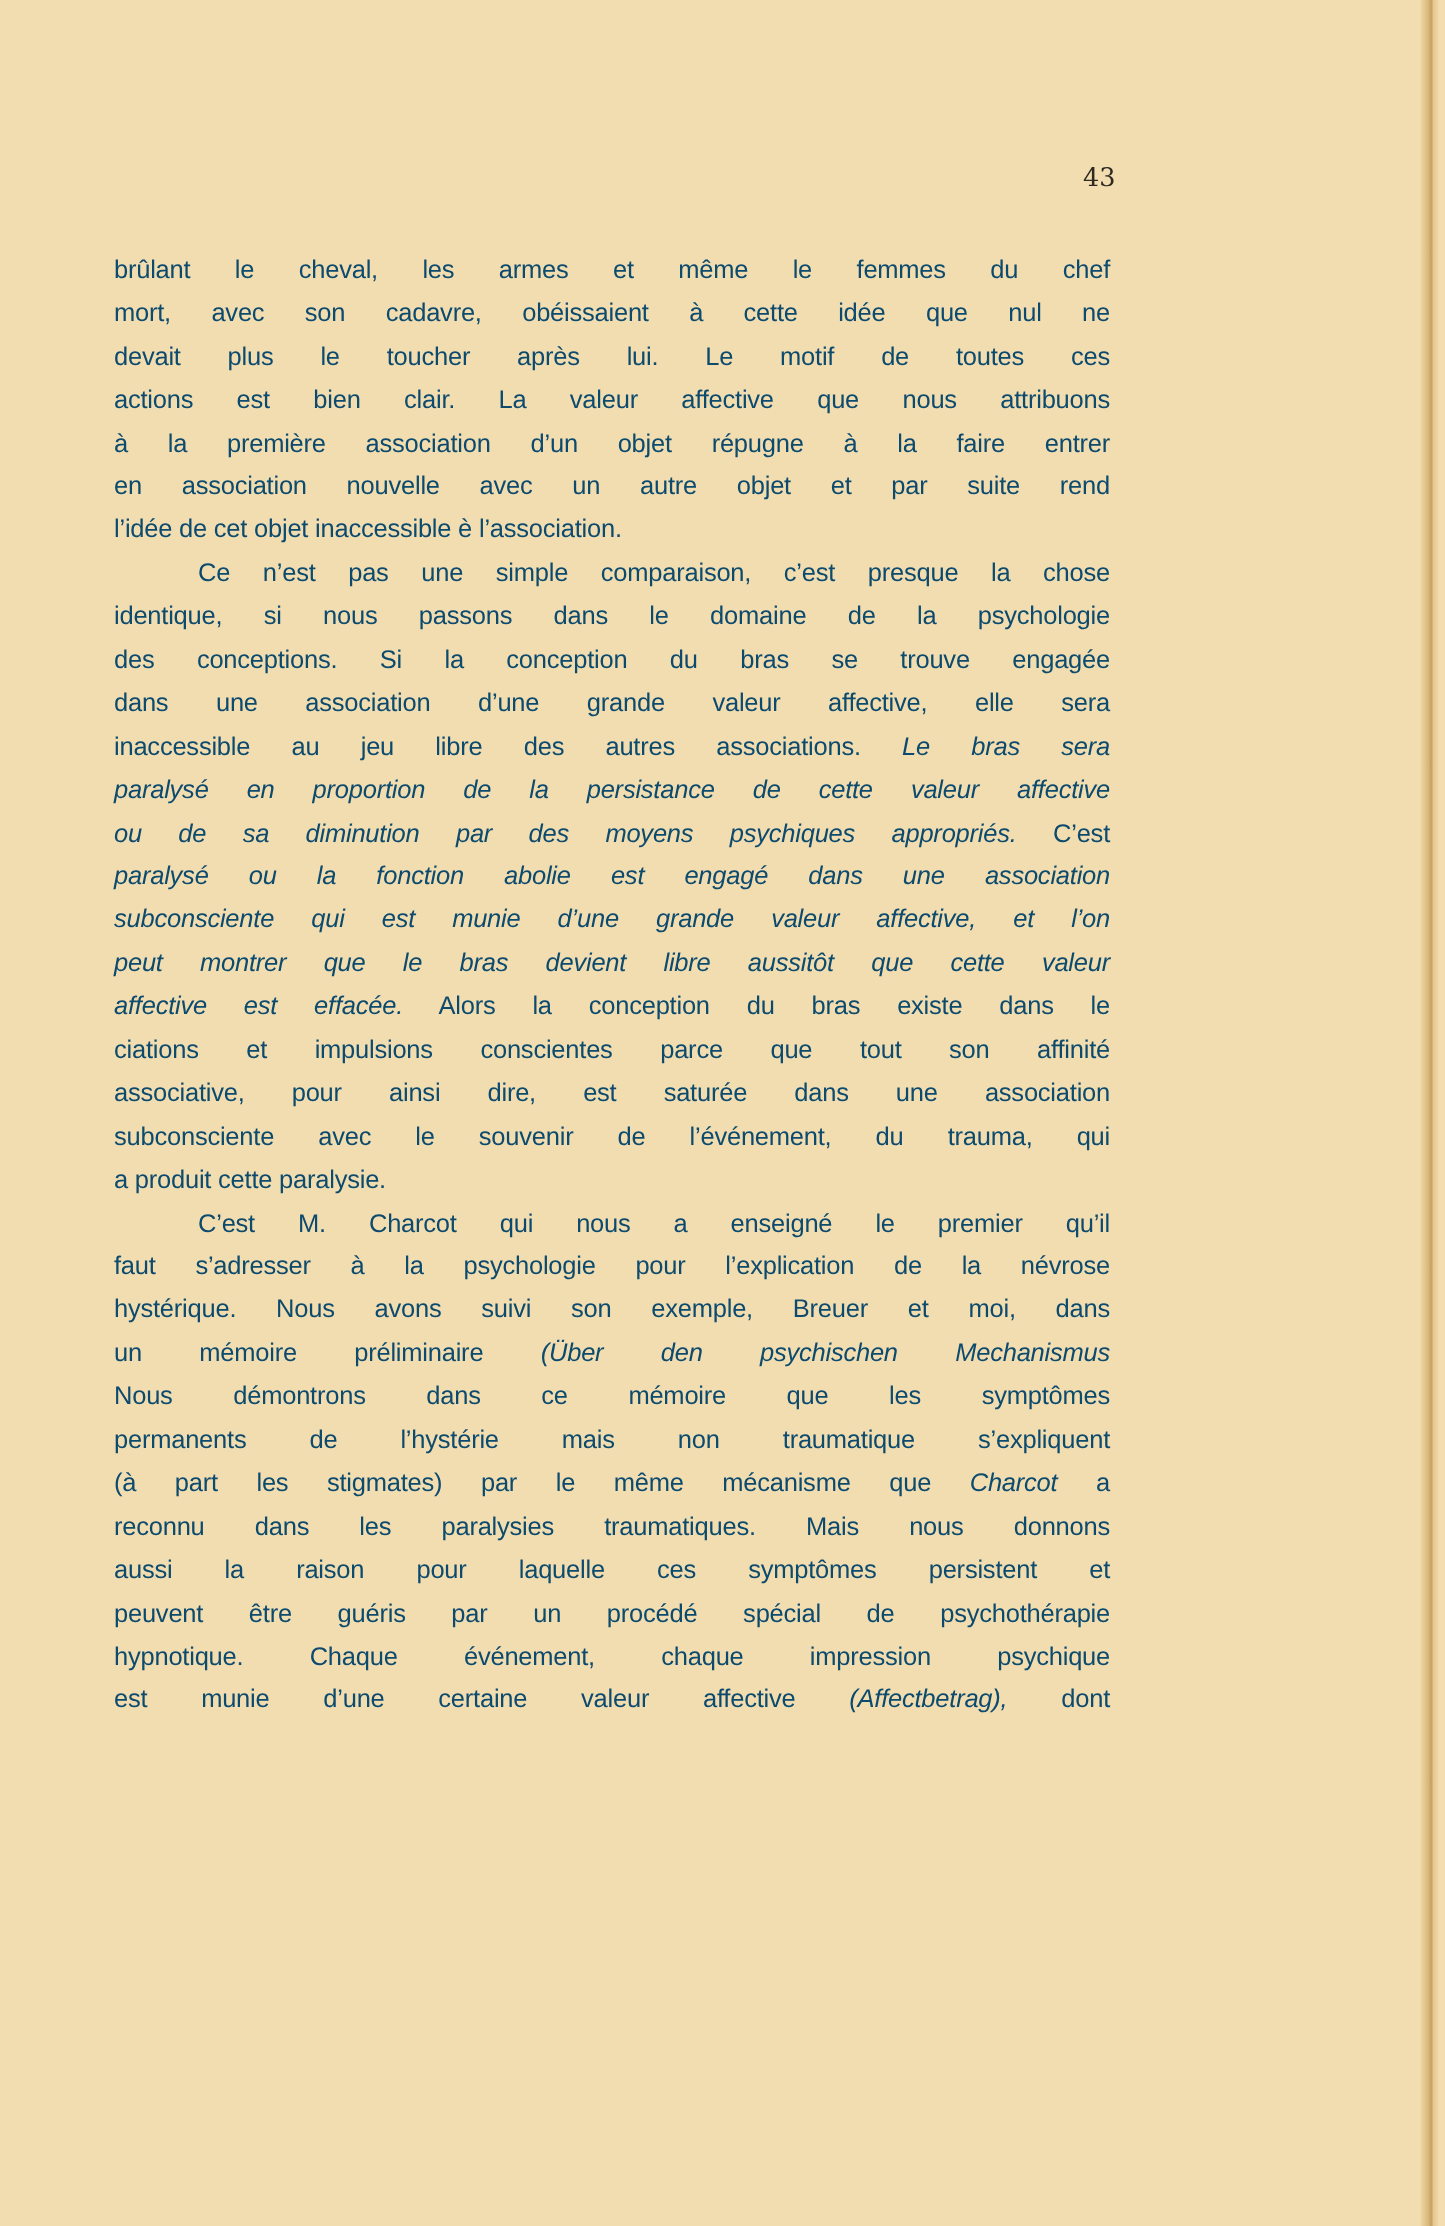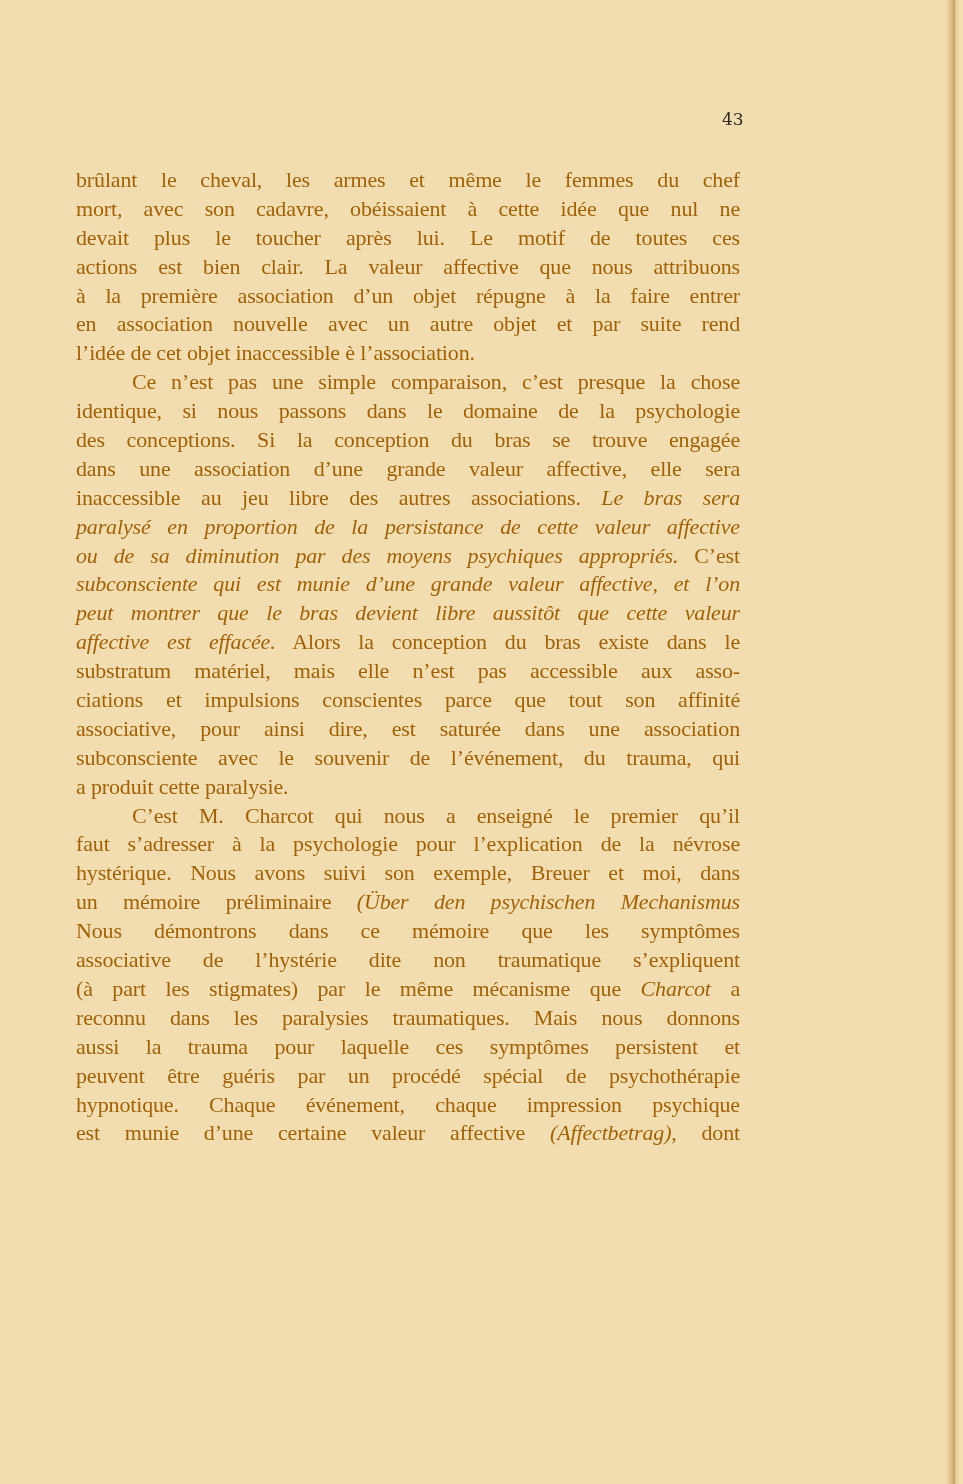--- a/index.html
+++ b/index.html
@@ -38,24 +38,24 @@
       left: 722px;
       font-family: "DejaVu Serif", serif;
       font-size: 17px;
       color: #2e2a22;
     }
     .body-text {
       position: absolute;
       top: 166px;
       left: 76px;
       width: 664px;
-      font-family: Liberation Serif, serif;
-      font-size: 22px;
+      font-family: Liberation Sans, sans-serif;
+      font-size: 17px;
       line-height: 28.9px;
-      color: #a16207;
+      color: #0c4a6e;
     }
     .line {
       display: block;
       white-space: nowrap;
       text-align: justify;
       text-align-last: justify;
       height: 28.9px;
       letter-spacing: -0.15px;
     }
     .line.last {
@@ -85,34 +85,34 @@
       <span class="line"><span>à la première association d’un objet répugne à la faire entrer</span></span>
       <span class="line"><span>en association nouvelle avec un autre objet et par suite rend</span></span>
       <span class="line last"><span>l’idée de cet objet inaccessible è l’association.</span></span>
       <span class="line indent"><span>Ce n’est pas une simple comparaison, c’est presque la chose</span></span>
       <span class="line"><span>identique, si nous passons dans le domaine de la psychologie</span></span>
       <span class="line"><span>des conceptions. Si la conception du bras se trouve engagée</span></span>
       <span class="line"><span>dans une association d’une grande valeur affective, elle sera</span></span>
       <span class="line"><span>inaccessible au jeu libre des autres associations. </span><span class="it">Le bras sera</span></span>
       <span class="line"><span class="it">paralysé en proportion de la persistance de cette valeur affective</span></span>
       <span class="line"><span class="it">ou de sa diminution par des moyens psychiques appropriés.</span><span> C’est</span></span>
+      <span class="line"><span class="it">paralysé ou la fonction abolie est engagé dans une association</span></span>
       <span class="line"><span class="it">subconsciente qui est munie d’une grande valeur affective, et l’on</span></span>
       <span class="line"><span class="it">peut montrer que le bras devient libre aussitôt que cette valeur</span></span>
       <span class="line"><span class="it">affective est effacée.</span><span> Alors la conception du bras existe dans le</span></span>
-      <span class="line"><span>substratum matériel, mais elle n’est pas accessible aux asso-</span></span>
       <span class="line"><span>ciations et impulsions conscientes parce que tout son affinité</span></span>
       <span class="line"><span>associative, pour ainsi dire, est saturée dans une association</span></span>
       <span class="line"><span>subconsciente avec le souvenir de l’événement, du trauma, qui</span></span>
       <span class="line last"><span>a produit cette paralysie.</span></span>
       <span class="line indent"><span>C’est M. Charcot qui nous a enseigné le premier qu’il</span></span>
       <span class="line"><span>faut s’adresser à la psychologie pour l’explication de la névrose</span></span>
       <span class="line"><span>hystérique. Nous avons suivi son exemple, Breuer et moi, dans</span></span>
       <span class="line"><span>un mémoire préliminaire </span><span class="it">(Über den psychischen Mechanismus</span></span>
       <span class="line"><span>Nous démontrons dans ce mémoire que les symptômes</span></span>
-      <span class="line"><span>associative de l’hystérie dite non traumatique s’expliquent</span></span>
+      <span class="line"><span>permanents de l’hystérie mais non traumatique s’expliquent</span></span>
       <span class="line"><span>(à part les stigmates) par le même mécanisme que </span><span class="it">Charcot</span><span> a</span></span>
       <span class="line"><span>reconnu dans les paralysies traumatiques. Mais nous donnons</span></span>
-      <span class="line"><span>aussi la trauma pour laquelle ces symptômes persistent et</span></span>
+      <span class="line"><span>aussi la raison pour laquelle ces symptômes persistent et</span></span>
       <span class="line"><span>peuvent être guéris par un procédé spécial de psychothérapie</span></span>
       <span class="line"><span>hypnotique. Chaque événement, chaque impression psychique</span></span>
       <span class="line"><span>est munie d’une certaine valeur affective </span><span class="it">(Affectbetrag),</span><span> dont</span></span>
     </div>
 </div>
 
 </body></html>

